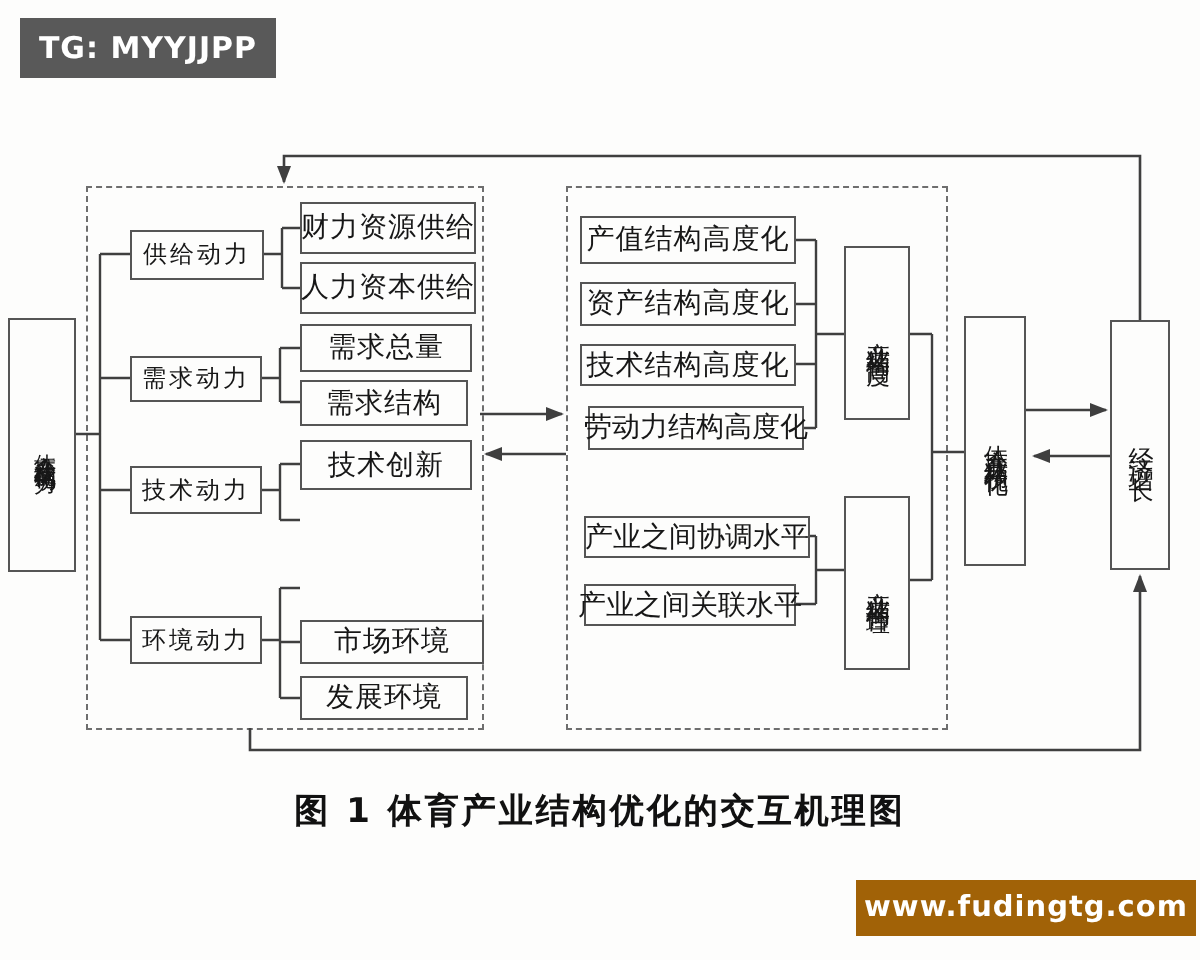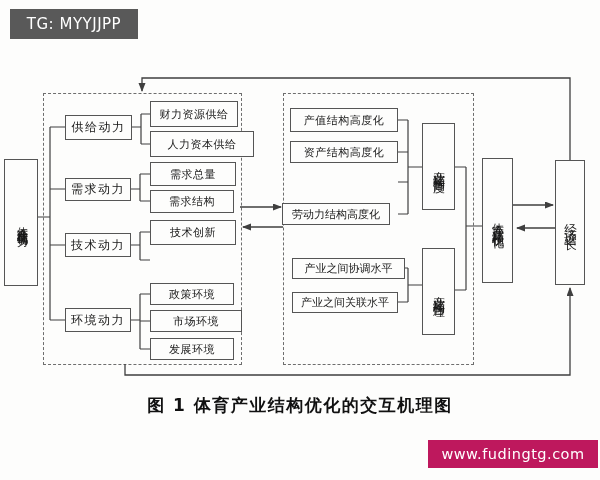--- a/index.html
+++ b/index.html
@@ -12,35 +12,35 @@
   svg.wires{position:absolute;left:0;top:0;width:600px;height:480px;z-index:1;}
   .dashed{
     position:absolute;border:1px dashed #6e6e6e;background:transparent;z-index:0;
   }
   .box{
     position:absolute;border:1px solid #555;background:#fdfdfc;
     display:flex;align-items:center;justify-content:center;
     font-size:12px;letter-spacing:1.5px;color:#171717;z-index:2;
     box-sizing:border-box;white-space:nowrap;
   }
-  .box.small{font-size:11px;letter-spacing:0.5px;}
+  .box.small{font-size:14px;letter-spacing:0.5px;}
   .box.tight{letter-spacing:0;}
   .vbox{
     writing-mode:vertical-rl;text-orientation:upright;
     letter-spacing:2px;font-size:12px;
   }
   .vbox.dense{letter-spacing:1px;font-size:11px;}
   .vbox.wide{letter-spacing:5px;font-size:12.5px;}
   .caption{
     position:absolute;left:0;right:0;top:394px;text-align:center;
     font-weight:bold;font-size:17px;letter-spacing:1.5px;color:#111;z-index:2;
   }
   .wm{
     position:absolute;display:flex;align-items:center;justify-content:center;
-    color:#fff;font-size:15px;letter-spacing:0.5px;z-index:5;
+    color:#fff;font-size:15px;letter-spacing:0.5px;z-index:5;font-weight:bold;
   }
   .wm.tl{left:10px;top:9px;width:128px;height:30px;}
   .wm.br{left:428px;top:440px;width:170px;height:28px;font-size:14.5px;}
 </style>
 </head>
 <body>
 
 <div class="screen">
 
   <svg class="wires" viewBox="0 0 600 480">
@@ -72,38 +72,38 @@
   <div class="dashed" style="left:283px;top:93px;width:189px;height:270px"></div>
 
   <div class="box vbox dense" style="left:4px;top:159px;width:34px;height:127px">体育产业结构优化动力</div>
 
   <div class="box" style="left:65px;top:178px;width:66px;height:23px">需求动力</div>
   <div class="box" style="left:65px;top:115px;width:67px;height:25px">供给动力</div>
   <div class="box" style="left:65px;top:233px;width:66px;height:24px">技术动力</div>
   <div class="box" style="left:65px;top:308px;width:66px;height:24px">环境动力</div>
 
   <div class="box small" style="left:150px;top:101px;width:88px;height:26px">财力资源供给</div>
-  <div class="box small" style="left:150px;top:131px;width:104px;height:26px">人力资本供给</div>
+  <div class="box small" style="left:150px;top:131px;width:88px;height:26px">人力资本供给</div>
   <div class="box small" style="left:150px;top:162px;width:86px;height:24px">需求总量</div>
   <div class="box small" style="left:150px;top:190px;width:84px;height:23px">需求结构</div>
   <div class="box small" style="left:150px;top:220px;width:86px;height:25px">技术创新</div>
-  <div class="box small" style="left:150px;top:283px;width:84px;height:22px">政策环境</div>
   <div class="box small" style="left:150px;top:310px;width:92px;height:22px">市场环境</div>
   <div class="box small" style="left:150px;top:338px;width:84px;height:22px">发展环境</div>
 
   <div class="box small" style="left:290px;top:108px;width:108px;height:24px">产值结构高度化</div>
   <div class="box small" style="left:290px;top:141px;width:108px;height:22px">资产结构高度化</div>
-  <div class="box small tight" style="left:282px;top:203px;width:108px;height:22px">劳动力结构高度化</div>
+  <div class="box small" style="left:290px;top:172px;width:108px;height:21px">技术结构高度化</div>
+  <div class="box small tight" style="left:294px;top:203px;width:108px;height:22px">劳动力结构高度化</div>
   <div class="box vbox" style="left:422px;top:123px;width:33px;height:87px">产业结构高度</div>
 
   <div class="box small tight" style="left:292px;top:258px;width:113px;height:21px">产业之间协调水平</div>
   <div class="box small tight" style="left:292px;top:292px;width:106px;height:21px">产业之间关联水平</div>
   <div class="box vbox" style="left:422px;top:248px;width:33px;height:87px">产业结构合理</div>
 
   <div class="box vbox" style="left:482px;top:158px;width:31px;height:125px">体育产业结构优化</div>
   <div class="box vbox wide" style="left:555px;top:160px;width:30px;height:125px">经济增长</div>
 
   <div class="caption">图 1  体育产业结构优化的交互机理图</div>
 
   <div class="wm tl" style="background: rgb(89, 89, 89);">TG: MYYJJPP</div>
-  <div class="wm br" style="background: #be185d;">www.fudingtg.com</div>
+  <div class="wm br" style="background: #a16207;">www.fudingtg.com</div>
 
 </div>
 
 </body></html>

